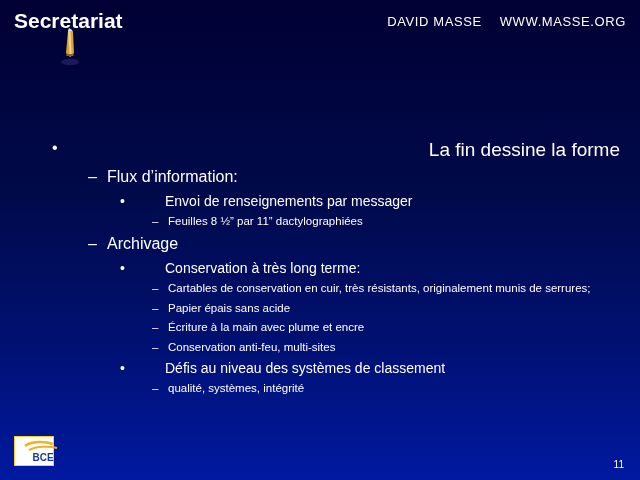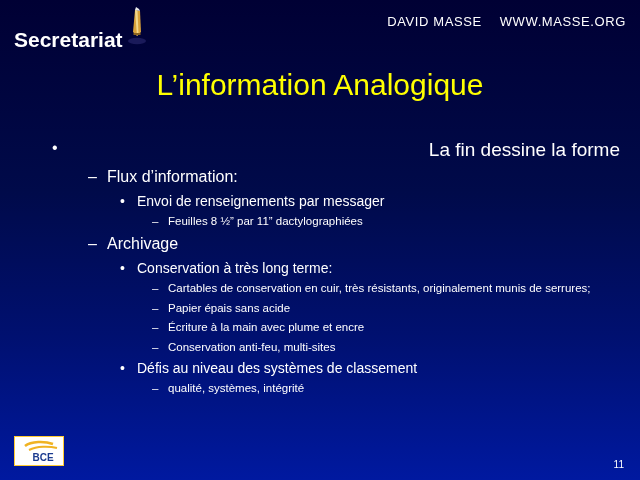--- a/index.html
+++ b/index.html
@@ -20,21 +20,22 @@
     background: linear-gradient(to bottom, #000034 0%, #000a4a 40%, #001070 70%, #0019a0 100%);
     box-sizing: border-box;
     overflow: hidden;
   }
   
   .brand {
     position: absolute;
     left: 14px;
     top: 10px;
     display: flex;
-    align-items: flex-end;
+    align-items: center;
+    flex-direction: column;
   }
   .brand-text {
     color: #ffffff;
     font-size: 21px;
     font-weight: bold;
     letter-spacing: 0px;
     line-height: 1;
   }
   .brand-icon {
     margin-left: 3px;
@@ -104,36 +105,36 @@
   .l2 .bullet { width: 19px; line-height: 1.3; }
   .l2 .txt { line-height: 1.3; }
   
   .l3 {
     font-size: 14px;
     margin-top: 4px;
     margin-bottom: 1px;
     padding-left: 80px;
   }
   .l3 .bullet { width: 17px; line-height: 1.3; }
-  .l3 .txt { line-height: 1.3; }
+  .l3 .txt { line-height: 1.3; margin-left: 28px; }
   
   .l4 {
     font-size: 11.5px;
     margin-top: 4px;
     margin-bottom: 1px;
     padding-left: 112px;
   }
   .l4 .bullet { width: 16px; line-height: 1.35; }
   .l4 .txt { line-height: 1.35; }
   
   .footer-logo {
     position: absolute;
     left: 14px;
     bottom: 14px;
-    width: 50px;
+    width: 40px;
     height: 30px;
     background: #ffffff;
     border: 1px solid #ffcc33;
     box-sizing: border-box;
   }
   .page-number {
     position: absolute;
     right: 16px;
     bottom: 10px;
     color: #ffffff;
@@ -155,21 +156,20 @@
         <path d="M10 1 L13 3 L14 5 L9 4 Z" fill="#e8e8e8"></path>
         <rect x="7.5" y="27" width="7" height="2" fill="#8a6320"></rect>
       </svg>
     </span>
   </div>
 
   <div class="credits">
     <span>DAVID MASSE</span><span class="sep"></span><span>WWW.MASSE.ORG</span>
   </div>
 
-  <div class="title">L’information Analogique</div>
 
   <div class="body">
 
     <div class="lvl l1">
       <span class="bullet">•</span>
       <span class="txt">La fin dessine la forme</span>
     </div>
 
     <div class="lvl l2">
       <span class="bullet">–</span>

